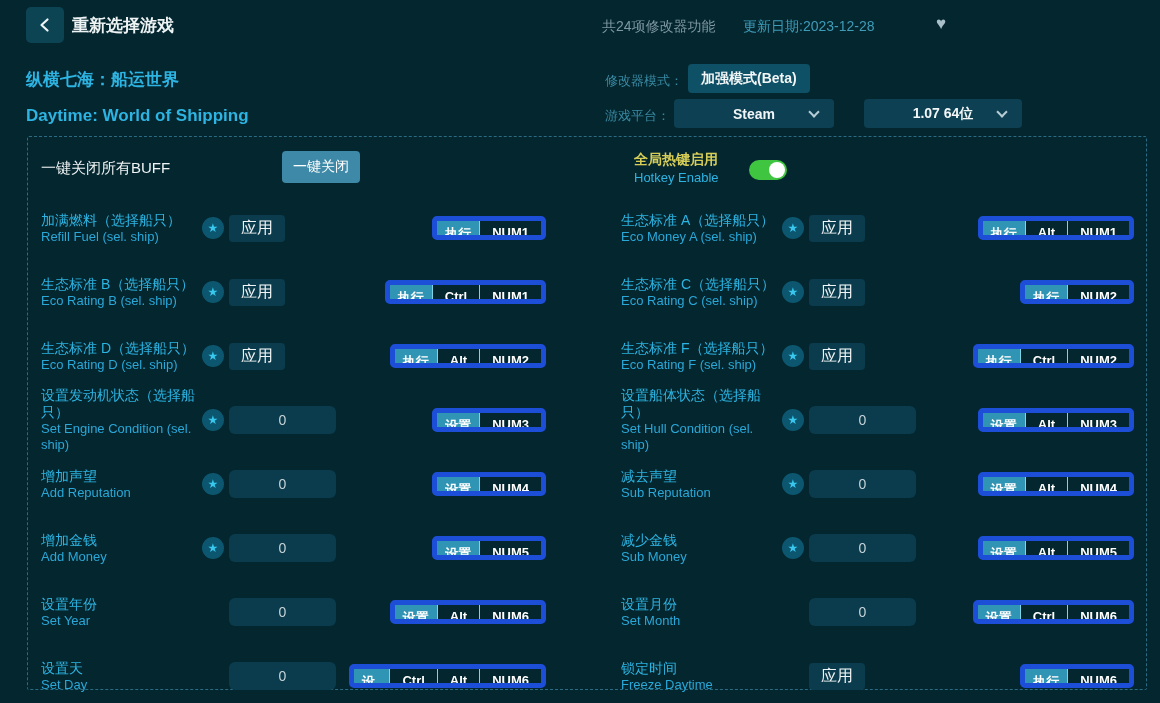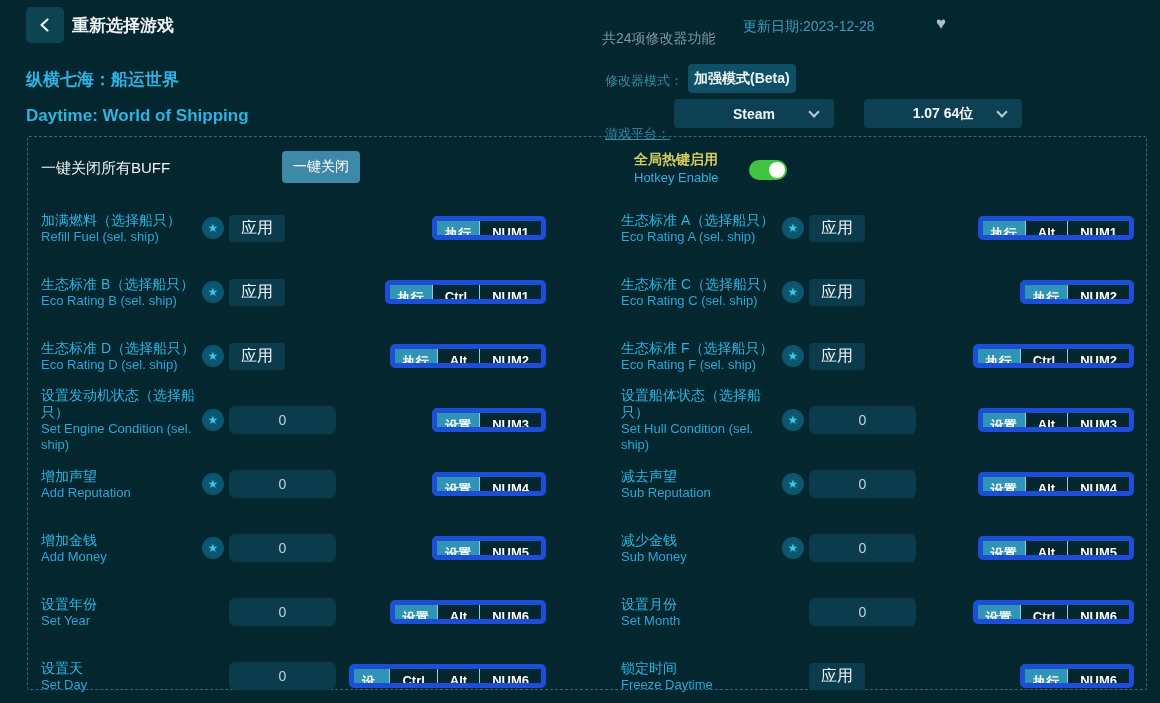--- a/index.html
+++ b/index.html
@@ -3,32 +3,32 @@
 <meta charset="utf-8">
 <style>
   * { margin:0; padding:0; box-sizing:border-box; }
   html,body { background:#03262f; }
   body { font-family:"Liberation Sans","DejaVu Sans",sans-serif; }
   .page { position:relative; width:1160px; height:703px; background:#03262f; overflow:hidden; color:#eef3f4; }
 
   
   .back-btn { position:absolute; left:26px; top:7px; width:38px; height:36px; background:#0d4454; border:none; border-radius:5px; cursor:pointer; display:flex; align-items:center; justify-content:center; }
   .app-title { position:absolute; left:72px; top:14px; font-size:17px; font-weight:bold; color:#eef3f4; }
-  .feature-count { position:absolute; left:602px; top:18px; font-size:14px; color:#7f98a2;margin-top:12px; }
+  .feature-count { position:absolute; left:602px; top:18px; font-size:14px; color:#7f98a2; }
   .update-date { position:absolute; left:743px; top:18px; font-size:14px; color:#3f9cb8; }
   .heart { position:absolute; left:936px; top:14px; font-size:17px; color:#a9bfc9; cursor:pointer; }
 
   
   .game-cn { position:absolute; left:26px; top:68px; font-size:17px; font-weight:bold; color:#2db4e2; }
   .game-en { position:absolute; left:26px; top:106px; font-size:17px; font-weight:bold; color:#2db4e2; }
 
   
   .mode-label { position:absolute; left:605px; top:72px; font-size:13px; color:#3a8aa4; }
-  .mode-btn { position:absolute; left:688px; top:64px; height:29px; padding:0 6px; background:#0e5066; color:#f2f6f7; font-size:14px; font-weight:bold; border:none; border-radius:4px; cursor:pointer; font-family:inherit; }
-  .platform-label { position:absolute; left:605px; top:125px; font-size:13px; color:#3a8aa4;text-decoration:underline; }
+  .mode-btn { position:absolute; left:688px; top:64px; height:29px; padding:0 13px; background:#0e5066; color:#f2f6f7; font-size:14px; font-weight:bold; border:none; border-radius:4px; cursor:pointer; font-family:inherit; }
+  .platform-label { position:absolute; left:605px; top:107px; font-size:13px; color:#3a8aa4; }
   .dropdown { position:absolute; top:99px; height:29px; background:#0c4052; border-radius:4px; display:flex; align-items:center; justify-content:center; cursor:pointer; font-size:14px; font-weight:bold; color:#f2f6f7; }
   .dd-platform { left:674px; width:160px; }
   .dd-version { left:864px; width:158px; }
   .chev { position:absolute; right:16px; top:9px; width:8px; height:8px; border-right:2px solid #b7cdd5; border-bottom:2px solid #b7cdd5; transform:rotate(45deg); }
 
   
   .panel { position:absolute; left:27px; top:136px; width:1120px; height:554px; border:1px dashed #2a6c83; border-radius:2px; }
   .buff-row { position:absolute; left:13px; top:8px; right:14px; height:48px; }
   .buff-label { position:absolute; left:0; top:14px; font-size:15px; color:#f0f4f5; }
   .buff-btn { position:absolute; left:241px; top:6px; width:78px; height:32px; background:#3d89a7; color:#fff; font-size:14px; border:none; border-radius:4px; cursor:pointer; font-family:inherit; }
@@ -110,21 +110,21 @@
     </div>
     <div class="hotkey">
       <span class="hk-action">执行</span>
     <span class="key">NUM1</span>
           </div>
   </div>
 
   <div class="feature">
     <div class="f-name">
       <div class="f-cn">生态标准 A（选择船只）</div>
-      <div class="f-en">Eco Rating A (sel. ship)</div>
+      <div class="f-en">Eco Money A (sel. ship)</div>
     </div>
     <span class="star">★</span>
     <div class="f-control">
       <button class="btn-apply">应用</button>
 
     </div>
     <div class="hotkey">
       <span class="hk-action">执行</span>
     <span class="key">Alt</span>
             <span class="key">NUM1</span>

